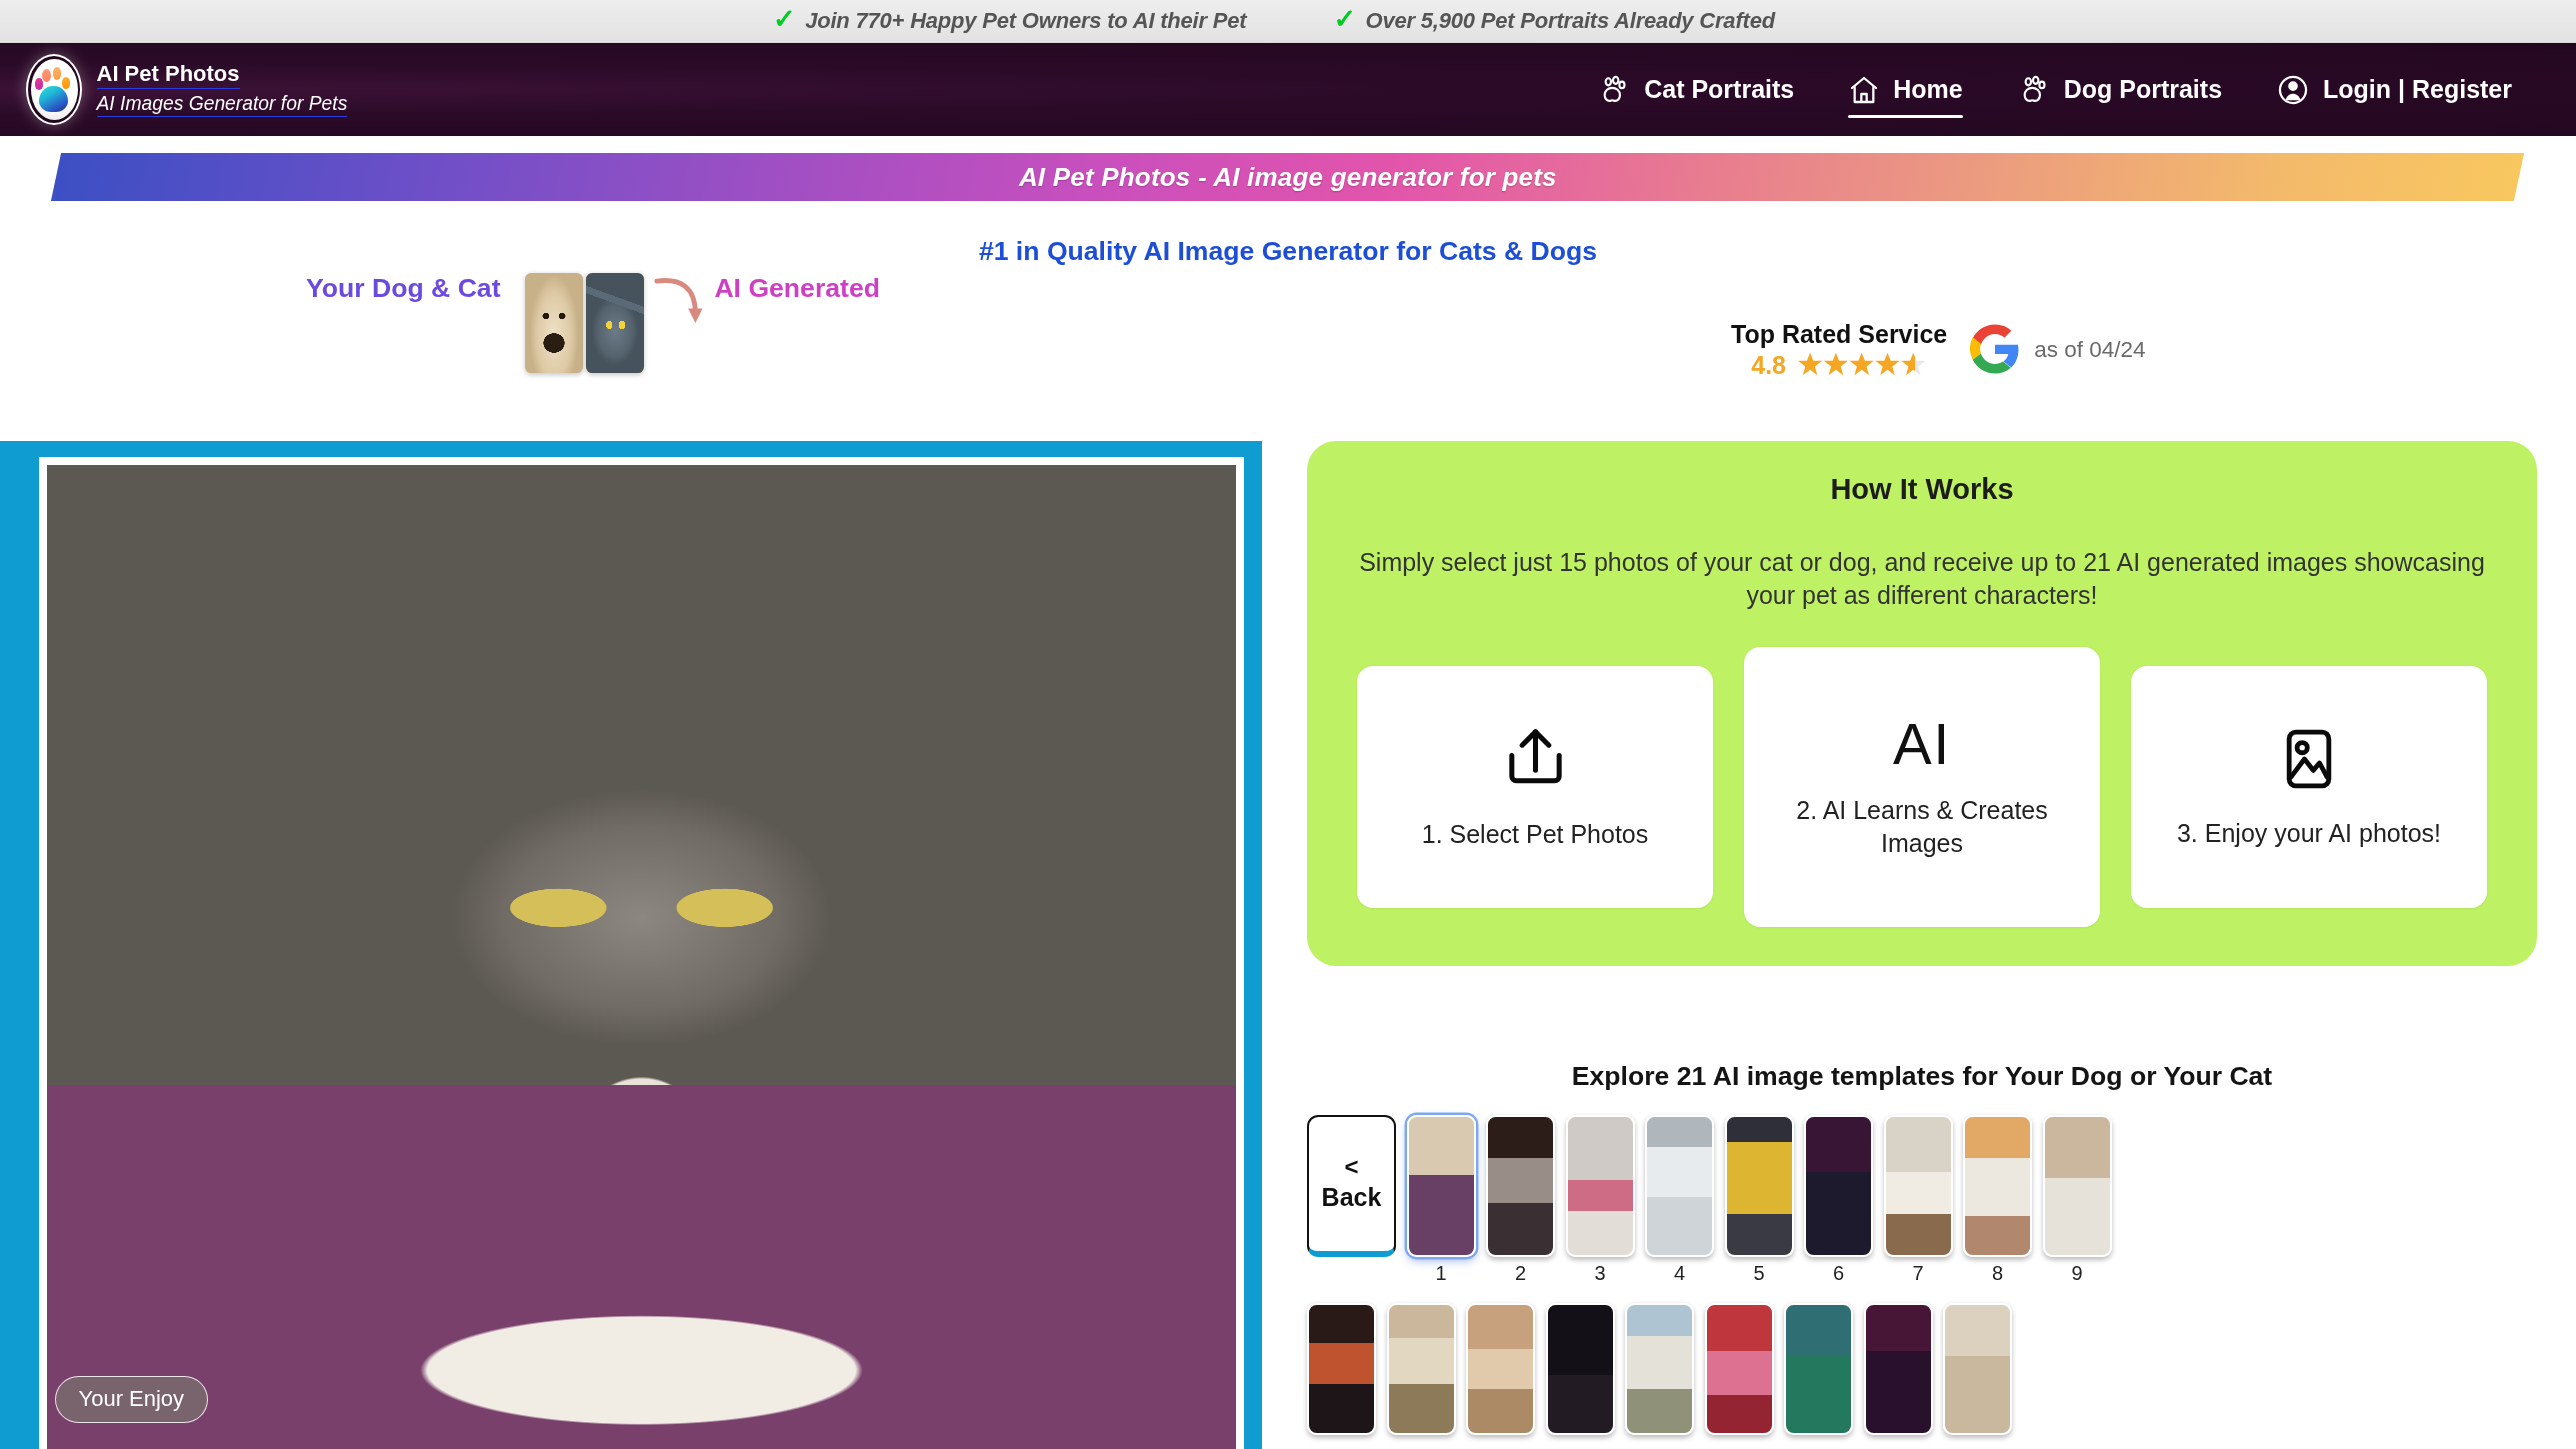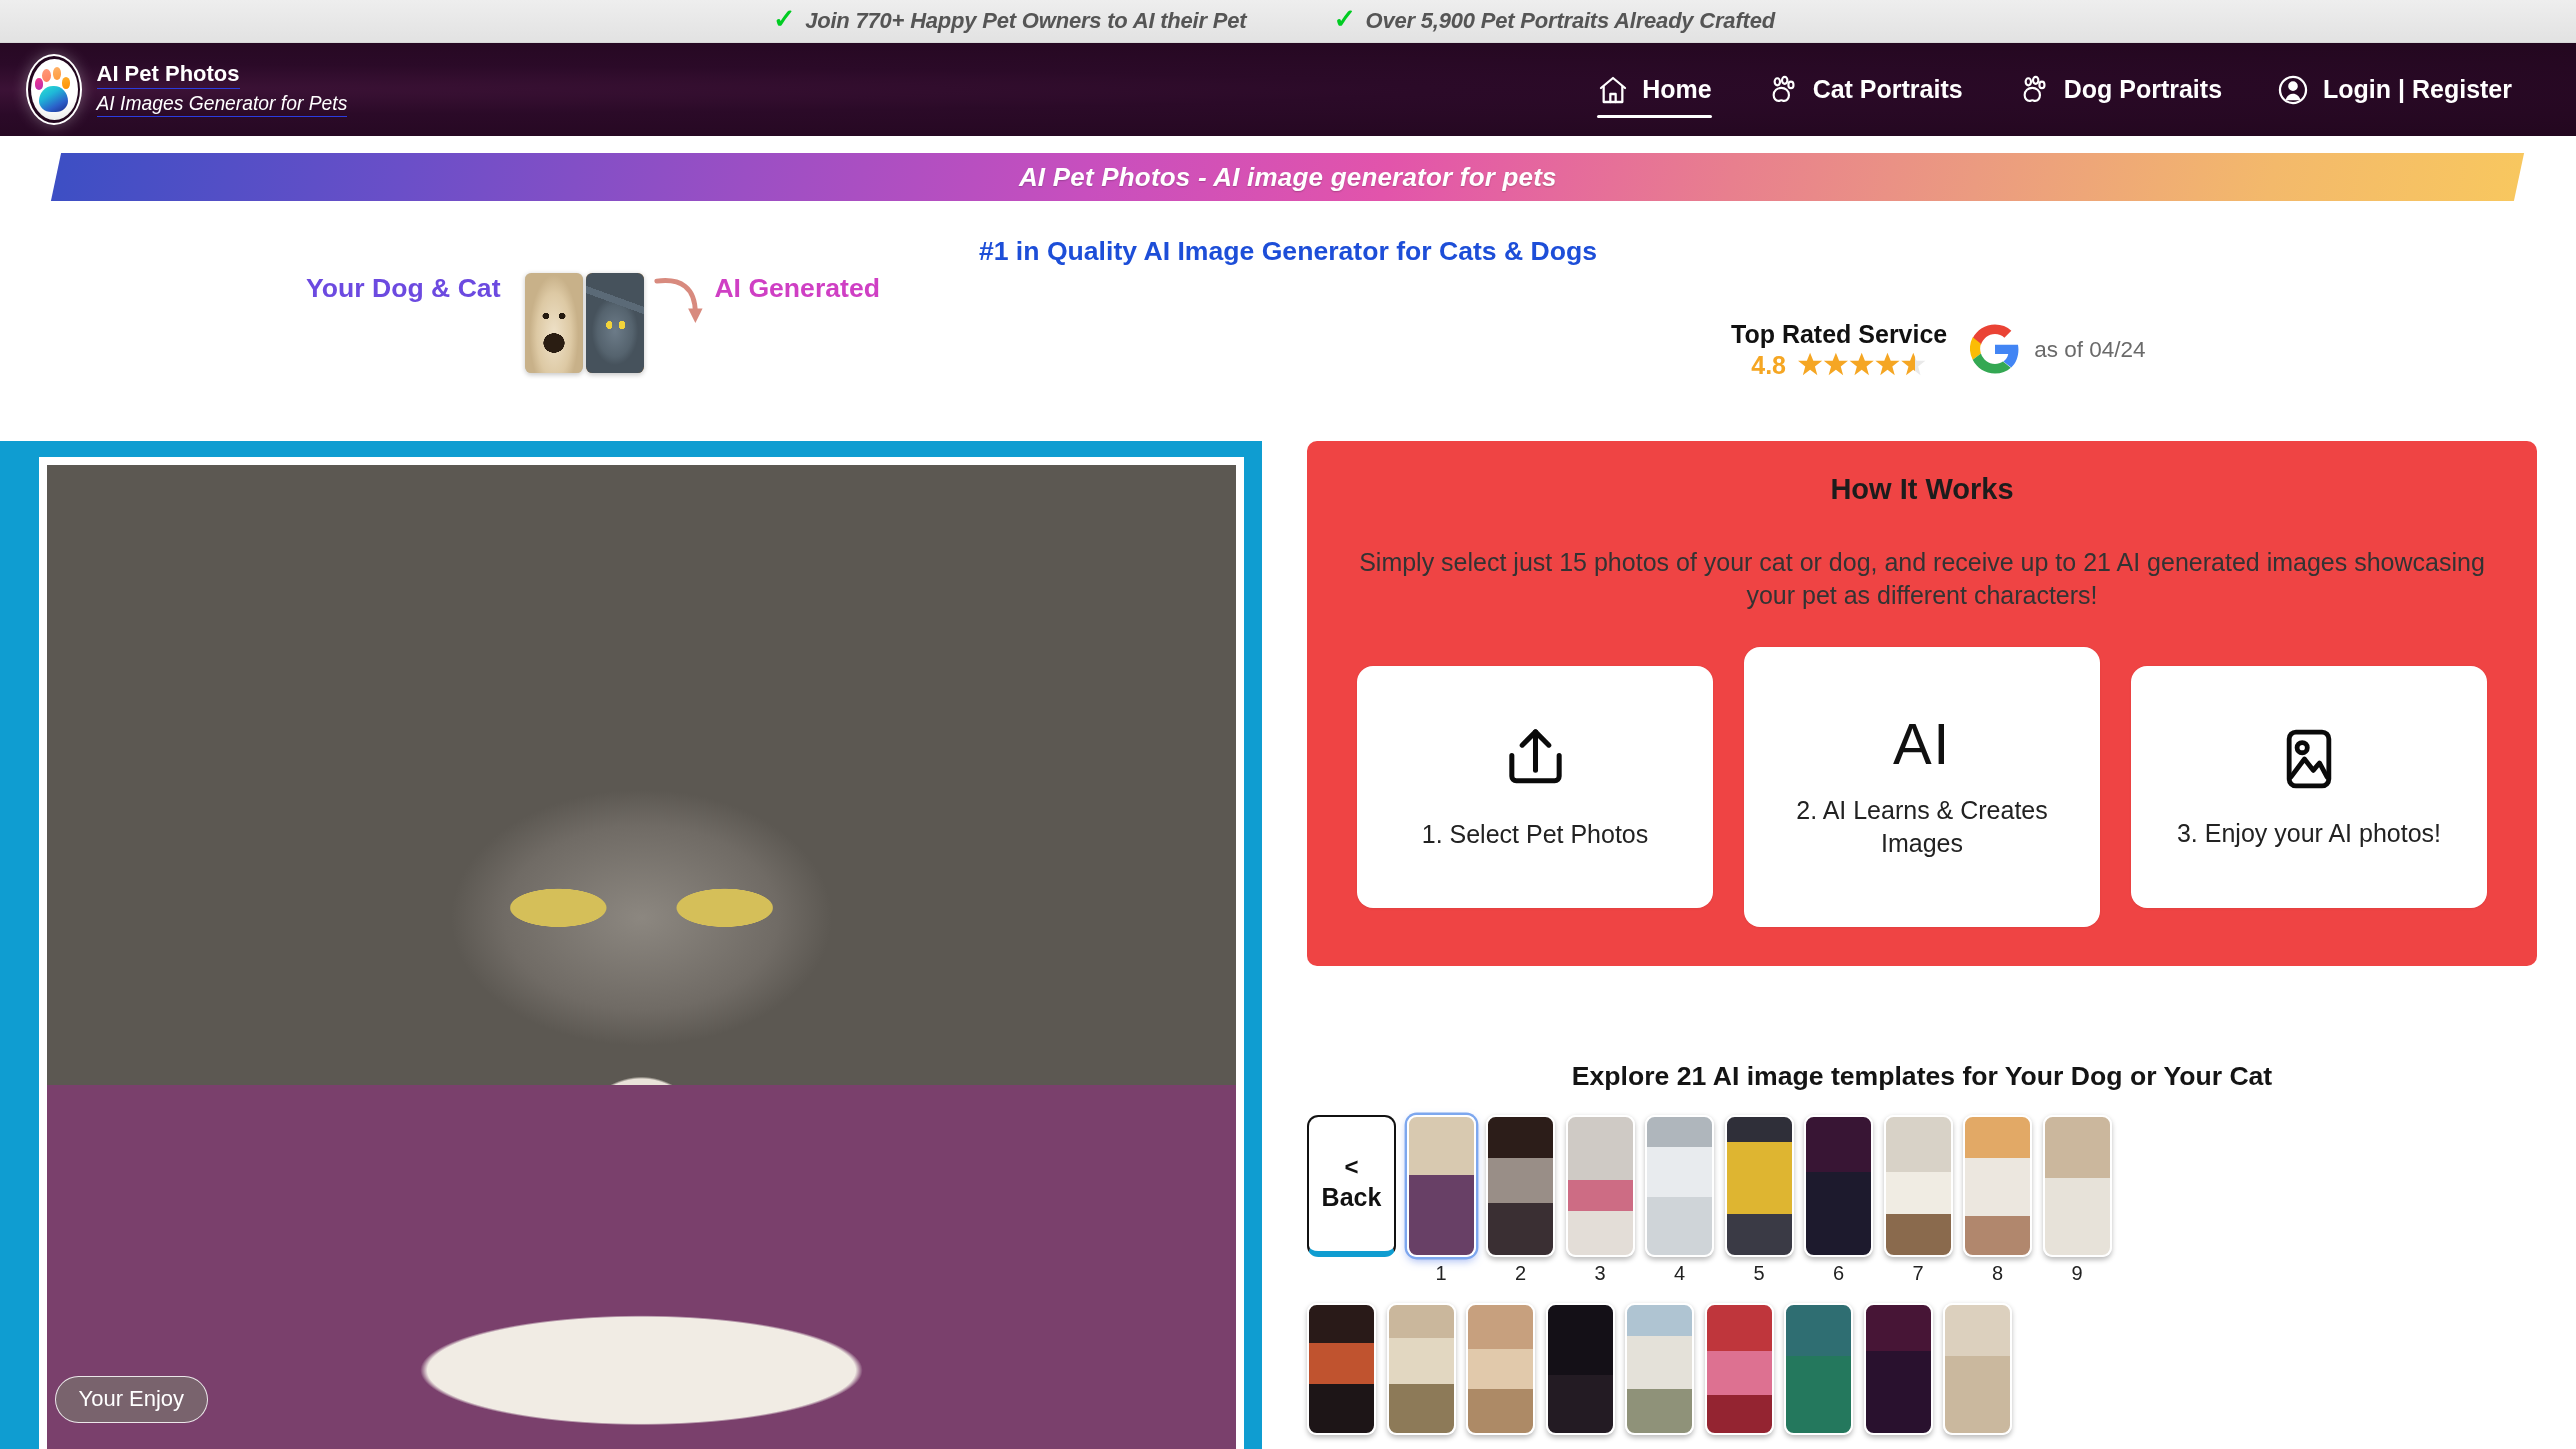--- a/index.html
+++ b/index.html
@@ -205,21 +205,21 @@
     background: rgba(120,130,110,0.55);
     border: 0.8px solid rgba(255,255,255,0.85);
     color: #fff; font-size: 22px;
     backdrop-filter: blur(1.6px);
   }
 
   
   #right { position: absolute; left: 1307px; top: 441px; width: 1230px; }
 
   #hiw {
-    background: #ef4444; border-radius: 10px;
+    background: #bef264; border-radius: 29px;
     padding: 32px 32px 39px 32px;
   }
   #hiw-title { text-align: center; font-size: 29px; font-weight: 700; color: #1c1c1c; }
   #hiw-sub {
     text-align: center; font-size: 25px; color: #333; line-height: 1.32;
     margin-top: 40px; padding: 0 16px;
   }
   #hiw-cards {
     display: flex; gap: 31px; margin-top: 35px; align-items: center;
     justify-content: center;
@@ -300,42 +300,42 @@
         <span class="pad"></span>
       </div>
     </div>
     <div id="brand-text">
       <div id="brand-name">AI Pet Photos</div><br>
       <div id="brand-tag">AI Images Generator for Pets</div>
     </div>
   </div>
 
   <div id="nav">
-
-    <div class="nav-item active">
-      <span class="nav-ico">
-        <svg width="32" height="32" viewBox="0 0 24 24" fill="none" stroke="#fff" stroke-width="1.7" stroke-linecap="round" stroke-linejoin="round">
-          <path d="M3 10.5 12 3l9 7.5"></path>
-            <path d="M5 9.5V21h14V9.5"></path>
-            <path d="M10 21v-6h4v6"></path>
-        </svg>
-      </span>
-      <span>Home</span>
-    </div>
 
     <div class="nav-item">
       <span class="nav-ico">
         <svg width="34" height="34" viewBox="0 0 24 24" fill="none" stroke="#fff" stroke-width="1.5">
           <ellipse cx="8" cy="6.2" rx="1.9" ry="2.5"></ellipse>
             <ellipse cx="13.2" cy="5.2" rx="1.9" ry="2.5"></ellipse>
           <ellipse cx="17.6" cy="8.4" rx="1.8" ry="2.3"></ellipse>
           <path d="M5.4 15.5c0-3 2.6-5 5.4-5s5.4 2 5.4 5c0 2.4-1.6 4.2-3.4 4.2-1 0-1.4-.5-2-.5s-1 .5-2 .5c-1.8 0-3.4-1.8-3.4-4.2z"></path>
         </svg>
       </span>
       <span>Cat Portraits</span>
+    </div>
+
+    <div class="nav-item active">
+      <span class="nav-ico">
+        <svg width="32" height="32" viewBox="0 0 24 24" fill="none" stroke="#fff" stroke-width="1.7" stroke-linecap="round" stroke-linejoin="round">
+          <path d="M3 10.5 12 3l9 7.5"></path>
+            <path d="M5 9.5V21h14V9.5"></path>
+            <path d="M10 21v-6h4v6"></path>
+        </svg>
+      </span>
+      <span>Home</span>
     </div>
 
     <div class="nav-item">
       <span class="nav-ico">
         <svg width="34" height="34" viewBox="0 0 24 24" fill="none" stroke="#fff" stroke-width="1.5">
           <ellipse cx="8" cy="6.2" rx="1.9" ry="2.5"></ellipse>
             <ellipse cx="13.2" cy="5.2" rx="1.9" ry="2.5"></ellipse>
           <ellipse cx="17.6" cy="8.4" rx="1.8" ry="2.3"></ellipse>
           <path d="M5.4 15.5c0-3 2.6-5 5.4-5s5.4 2 5.4 5c0 2.4-1.6 4.2-3.4 4.2-1 0-1.4-.5-2-.5s-1 .5-2 .5c-1.8 0-3.4-1.8-3.4-4.2z"></path>
         </svg>

